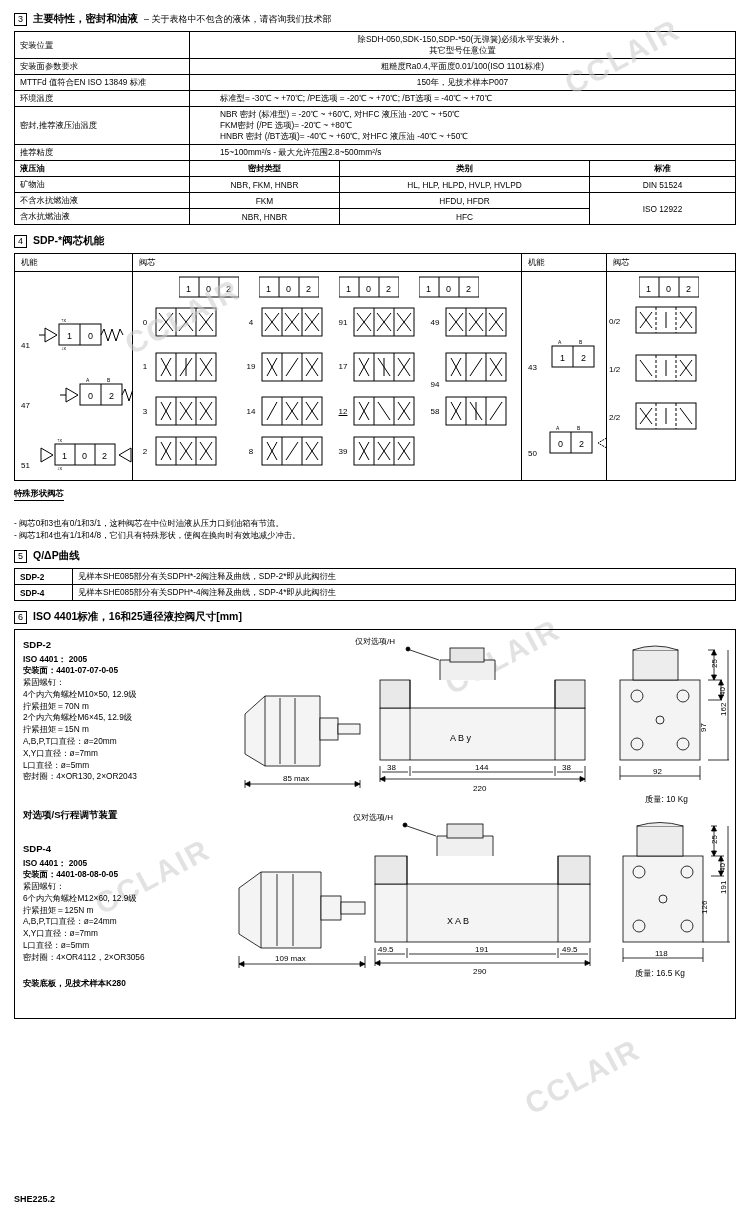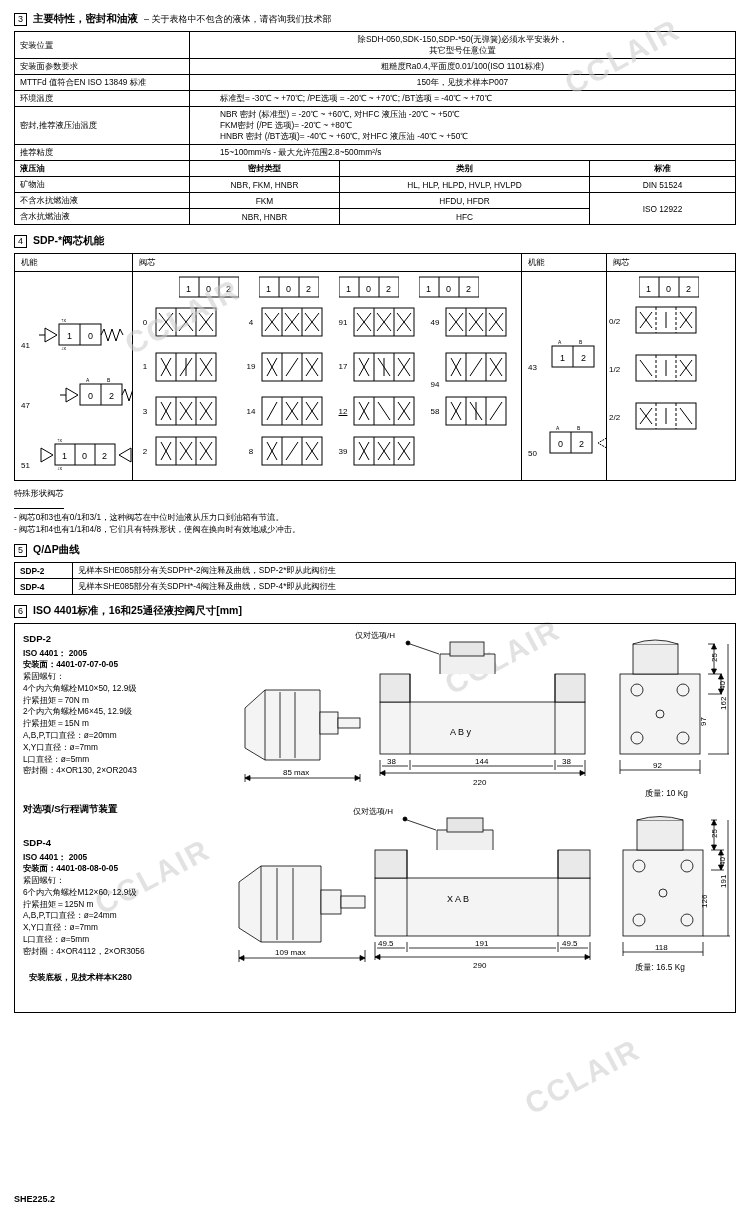--- a/index.html
+++ b/index.html
@@ -41,21 +41,21 @@
   .s4left { width:118px; border-right:1px solid #000; padding:4px 0 4px 6px; }
   .s4mid { flex:1; border-right:1px solid #000; padding:4px 2px; }
   .s4r1 { width:85px; border-right:1px solid #000; padding:4px 0 4px 6px; }
   .s4r2 { width:128px; padding:4px 2px; }
 
   .fnrow { display:flex; align-items:flex-end; margin-bottom:9px; }
   .fnlabel { width:16px; font-size:8px; }
 
   
   .notes { margin-top:6px; font-size:8.3px; line-height:1.45; }
-  .notes .nt { font-weight:normal; border-bottom:1px solid #000; display:inline-block; padding-bottom:9px; margin-bottom:2px;}
+  .notes .nt { font-weight:bold; border-bottom:1px solid #000; display:inline-block; padding-bottom:1px; margin-bottom:16px;}
 
   
   .s6 { border:1px solid #000; margin-top:2px; position:relative; height:390px; }
   .s6 .inner { position:relative; width:100%; height:100%; }
   .txtblk { font-size:8.3px; line-height:1.42; }
 
   
   .wm {
     position:absolute; color:#ccc; font-size:30px; font-weight:bold;
     letter-spacing:2px; transform:rotate(-28deg); opacity:.55;
@@ -536,21 +536,21 @@
         <div style="font-weight:bold;">安装面：4401-08-08-0-05</div>
         <div>紧固螺钉：</div>
         <div>6个内六角螺栓M12×60, 12.9级</div>
         <div>拧紧扭矩＝125N m</div>
         <div>A,B,P,T口直径：ø=24mm</div>
         <div>X,Y口直径：ø=7mm</div>
         <div>L口直径：ø=5mm</div>
         <div>密封圈：4×OR4112，2×OR3056</div>
       </div>
 
-      <div class="txtblk" style="position:absolute; left:14px; top:348px; font-weight:bold;">安装底板，见技术样本K280</div>
+      <div class="txtblk" style="position:absolute; left:8px; top:348px; font-weight:bold;">安装底板，见技术样本K280</div>
 
       <div style="position:absolute; left:210px; top:6px;">
         <svg width="505" height="175">
 
           <g stroke="#000" fill="none" stroke-width="0.8">
             <path d="M20,78 L20,118 L40,130 L95,130 L95,60 L40,60 L20,78 Z" fill="#f4f4f4"></path>
             <path d="M40,60 L40,130 M55,62 L55,128 M70,62 L70,128"></path>
             <rect x="95" y="82" width="18" height="22" fill="#f4f4f4"></rect>
             <rect x="113" y="88" width="22" height="10" fill="#f4f4f4"></rect>
             <line x1="20" y1="144" x2="20" y2="152"></line>
@@ -690,21 +690,21 @@
               <line x1="478" y1="132" x2="478" y2="146"></line>
             <path d="M398,142 h80"></path>
           </g>
           <text x="492" y="28" font-size="8" transform="rotate(-90 492,28)">25</text>
           <text x="500" y="56" font-size="8" transform="rotate(-90 500,56)">40</text>
           <text x="501" y="78" font-size="8" transform="rotate(-90 501,78)">191</text>
           <text x="482" y="98" font-size="8" transform="rotate(-90 482,98)">126</text>
           <text x="430" y="140" font-size="8">118</text>
         </svg>
         <div style="position:absolute; left:128px; top:-4px; font-size:8px;">仅对选项/H</div>
-        <div style="position:absolute; left:222px; top:84px; font-size:9px;">X  A  B</div>
+        <div style="position:absolute; left:222px; top:100px; font-size:9px;">X  A  B</div>
         <div style="position:absolute; left:410px; top:152px; font-size:8.3px;">质量: 16.5 Kg</div>
       </div>
 
     </div>
   </div>
 
   <div class="footer">SHE225.2</div>
 
 </div>
 

